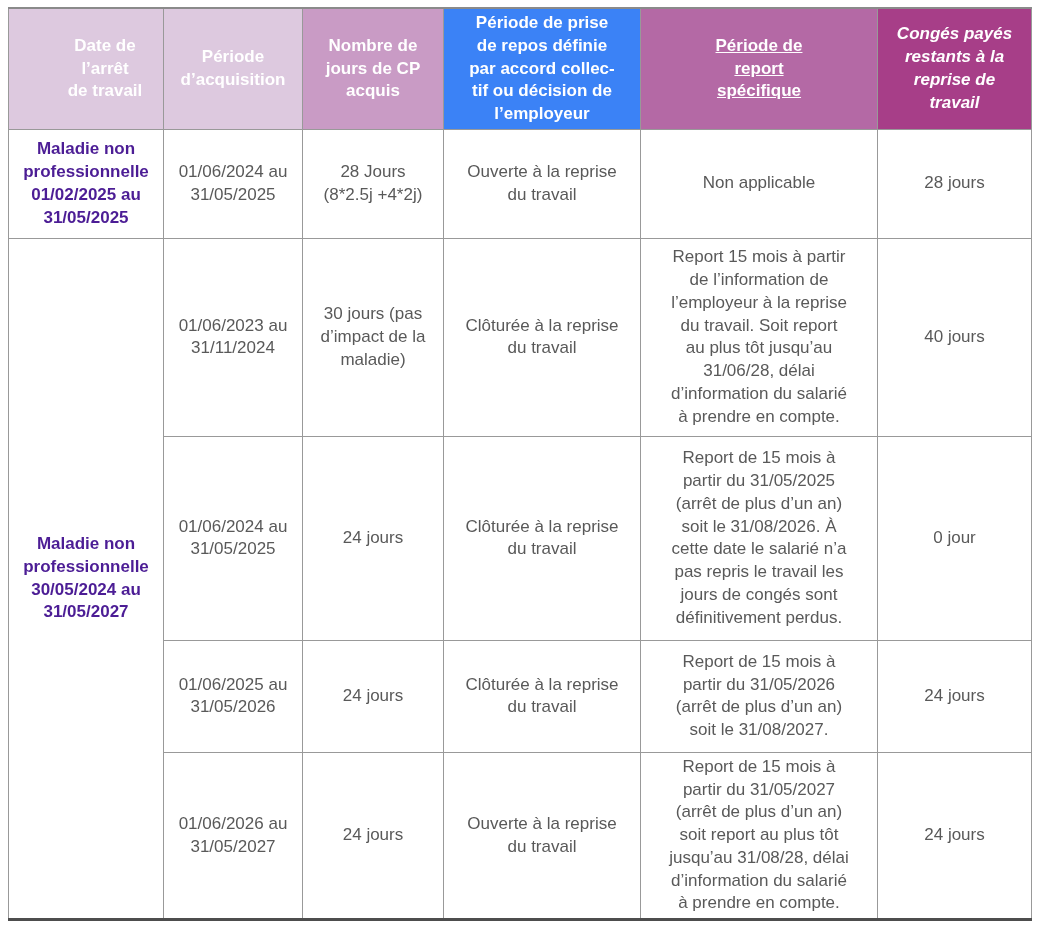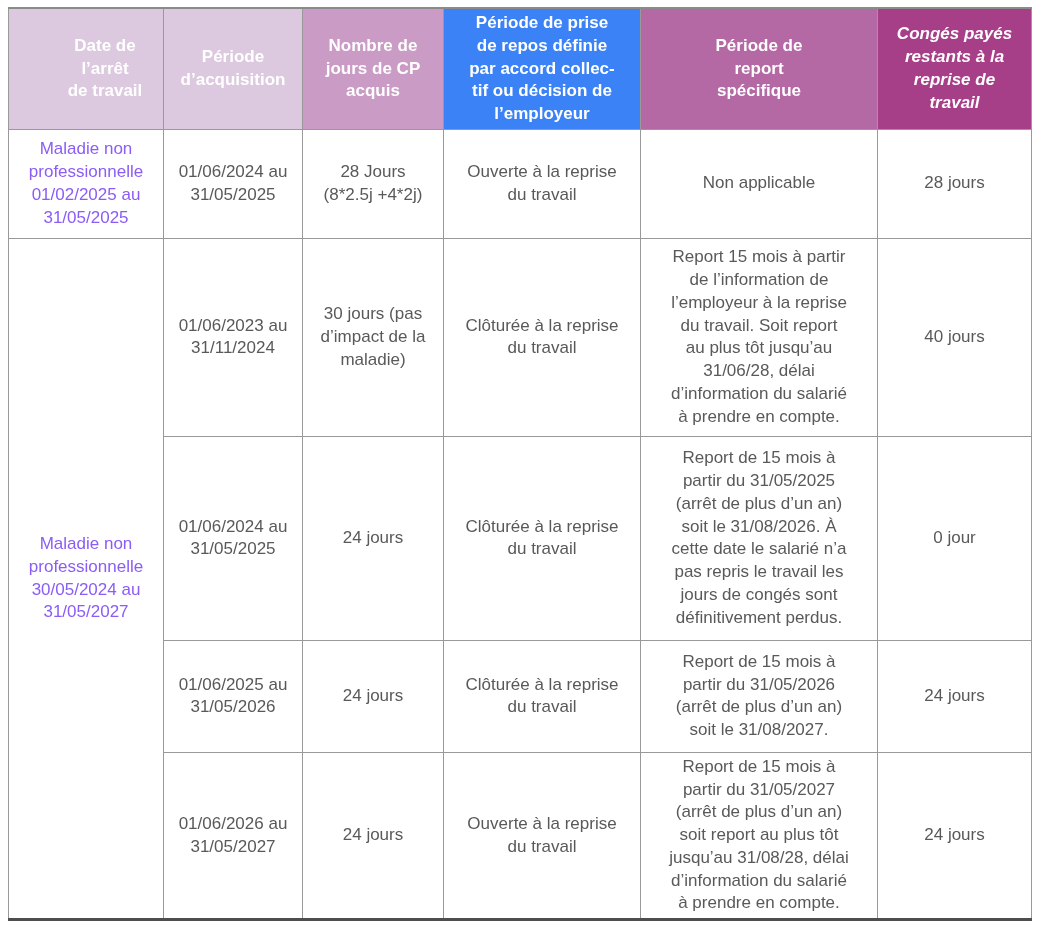--- a/index.html
+++ b/index.html
@@ -37,22 +37,22 @@
   }
   thead th {
     color: #ffffff;
     font-weight: bold;
   }
   tbody td {
     color: #595959;
     font-weight: normal;
   }
   tbody th.arret-cell {
-    color: #8b5cf6;
-    font-weight: normal;
+    color: #4c1d95;
+    font-weight: bold;
     background: #ffffff;
   }
   tr.hdr   { height: 118px; }
   tr.g1r0  { height: 109px; }
   tr.g2r0  { height: 198px; }
   tr.g2r1  { height: 204px; }
   tr.g2r2  { height: 112px; }
   tr.g2r3  { height: 162px; }
 </style>
 </head>
@@ -75,21 +75,21 @@
         <th style="background: rgb(221, 201, 223);">Période
 d’acquisition</th>
         <th style="background: rgb(201, 155, 197);">Nombre de
 jours de CP
 acquis</th>
         <th style="background: #3b82f6;">Période de prise
 de repos définie
 par accord collec-
 tif ou décision de
 l’employeur</th>
-        <th style="background: rgb(180, 105, 165);">Période de
+        <th style="background: rgb(180, 105, 165); text-decoration: underline;">Période de
 report
 spécifique</th>
         <th style="background: rgb(167, 62, 136); font-style: italic;">Congés payés
 restants à la
 reprise de
 travail</th>
       </tr>
     </thead>
     <tbody>
       <tr class="g1r0">

